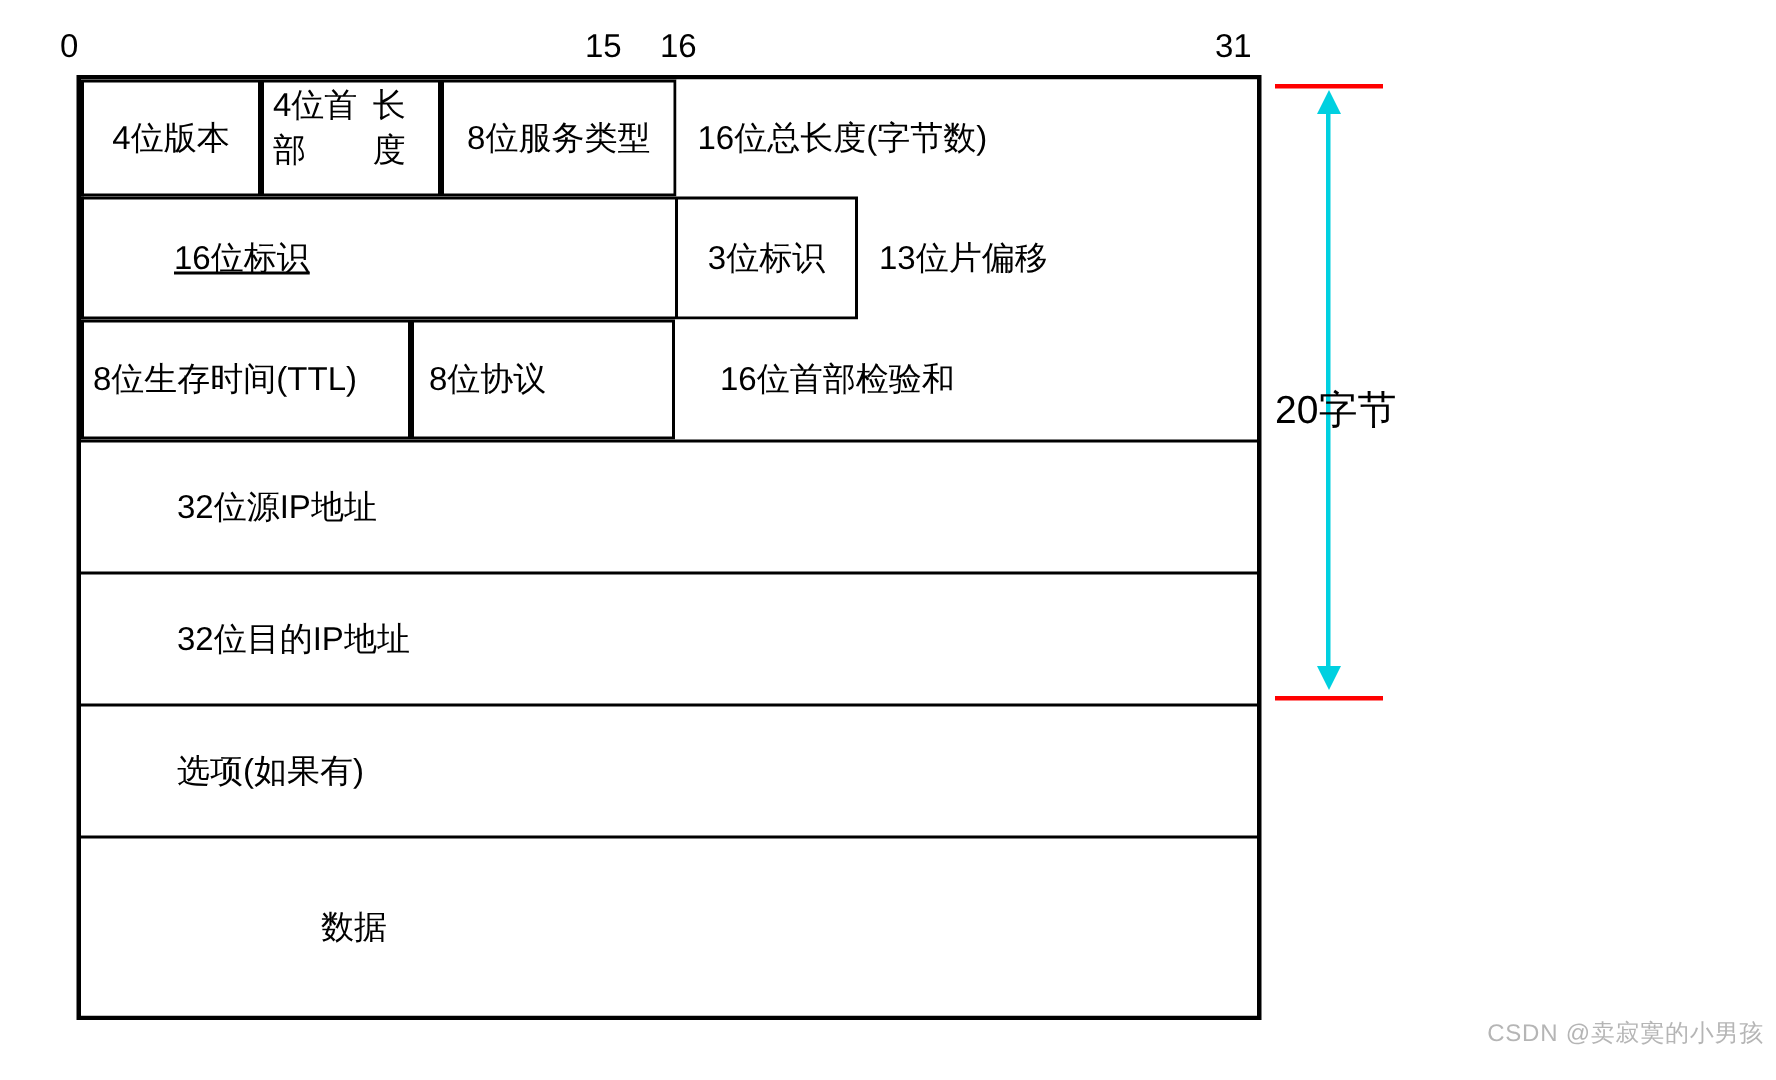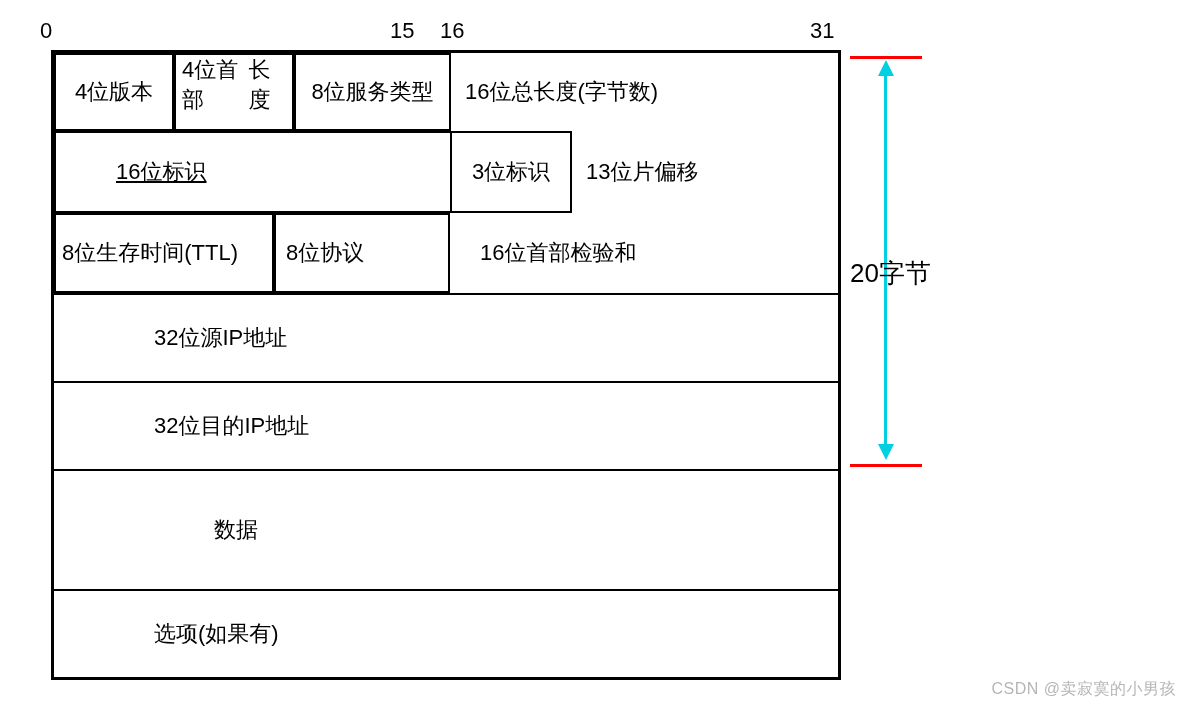--- a/index.html
+++ b/index.html
@@ -50,21 +50,21 @@
     .r2 .c1 { width: 396px; border-right:none; padding-left:60px;text-decoration:underline; }
     .r2 .c2 { width: 122px; justify-content:center; }
     .r2 .c3 { flex: 1; border: none; padding-left: 14px; }
     
     .r3 { height: 80px; }
     .r3 .c1 { width: 220px; }
     .r3 .c2 { width: 176px; padding-left: 10px; }
     .r3 .c3 { flex: 1; border: none; padding-left: 30px; }
     
     .r4, .r5, .r6 { height: 88px; }
-    .r4 .c1, .r5 .c1, .r6 .c1 { flex: 1; border:none; border-top:2px solid #000; padding-left: 100px; }
+    .r4 .c1, .r5 .c1, .r6 .c1 { flex: 1; border:none; border-top:2px solid #000; padding-left: 64px; }
     
     .r7 { height: 120px; }
     .r7 .c1 { flex:1; border:none; border-top:2px solid #000; padding-left: 160px;}
     
     .arrow-group {
       position: absolute;
       left: 850px;
       top: 56px;
       width: 120px;
     }
@@ -134,25 +134,25 @@
       <div class="cell c1">8位生存时间(TTL)</div>
       <div class="cell c2">8位协议</div>
       <div class="cell c3">16位首部检验和</div>
     </div>
     <div class="row r4">
       <div class="cell c1">32位源IP地址</div>
     </div>
     <div class="row r5">
       <div class="cell c1">32位目的IP地址</div>
     </div>
+    <div class="row r6">
+      <div class="cell c1">选项(如果有)</div>
+    </div>
     <div class="row r7">
       <div class="cell c1">数据</div>
-    </div>
-    <div class="row r6">
-      <div class="cell c1">选项(如果有)</div>
     </div>
   </div>
 </div>
 
 <div class="arrow-group">
   <div class="red-tick" style="top:0; left:0"></div>
   <div class="cyan-line"></div>
   <div class="arrow-head" style="left:27.5px; top:4px; border-bottom:16px solid #00d0e0;"></div>
   <div class="arrow-head" style="left:27.5px; top:388px; border-top:16px solid #00d0e0;"></div>
   <div class="red-tick" style="top:408px; left:0"></div>

